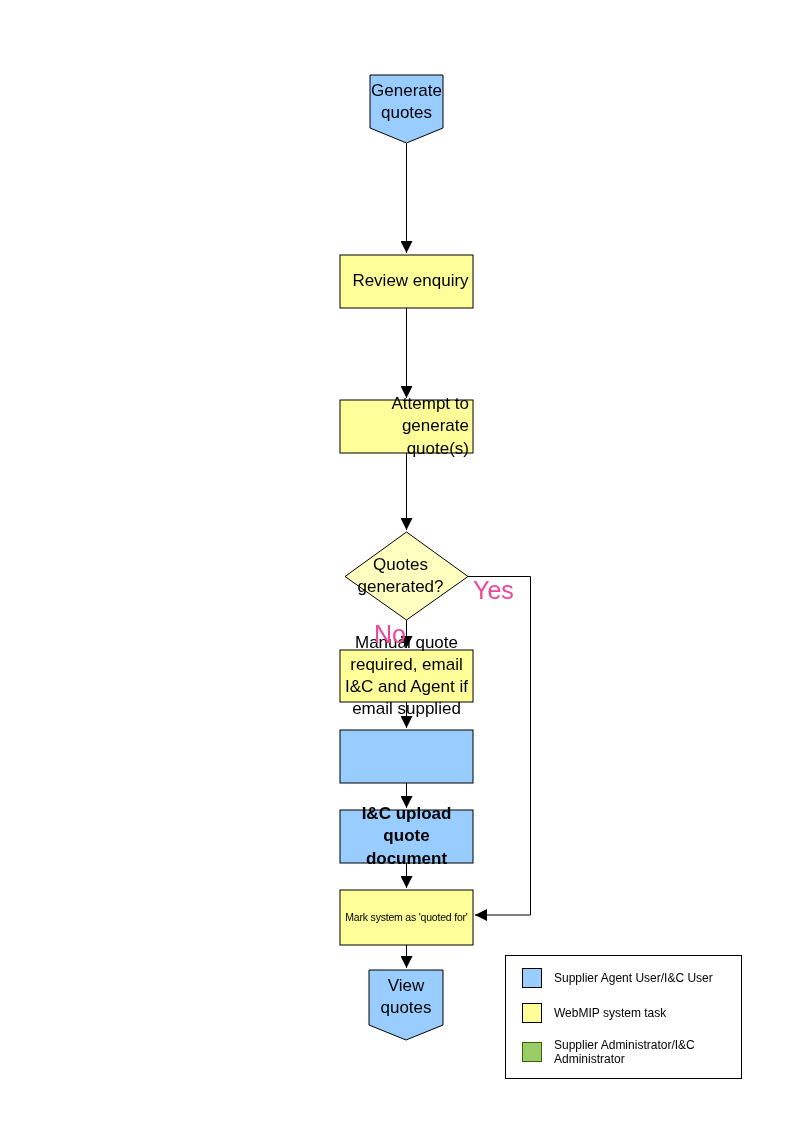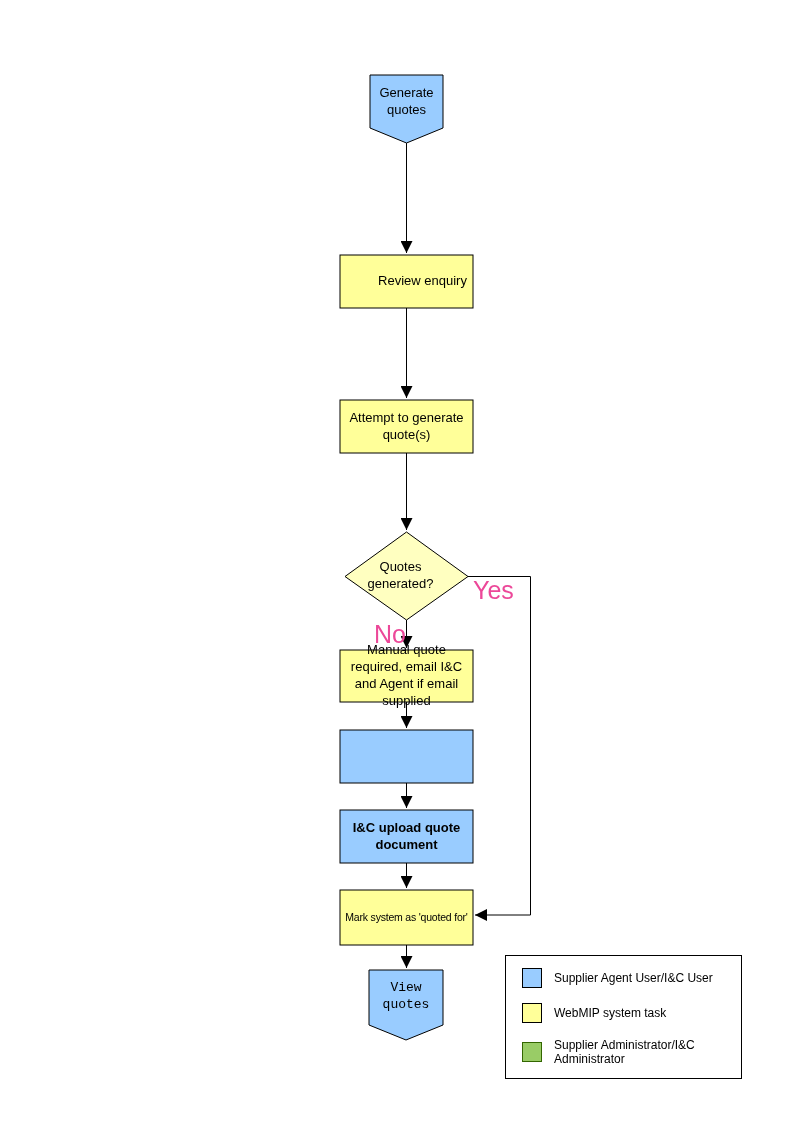--- a/index.html
+++ b/index.html
@@ -12,21 +12,21 @@
     color: #000;
     overflow: hidden;
   }
   .canvas > svg { position: absolute; left: 0; top: 0; }
   .node-label {
     position: absolute;
     display: flex;
     align-items: center;
     justify-content: center;
     text-align: center;
-    font-size: 13px;
+    font-size: 17px;
     line-height: 1.3;
     color: #000;
   }
   .node-label.tight { font-size: 10.5px; white-space: nowrap; letter-spacing: -0.2px; }
   .branch-label {
     position: absolute;
     font-size: 25px;
     line-height: 1;
     color: #ec4899;
     background: transparent;
@@ -90,34 +90,34 @@
       <rect x="340" y="650" width="133" height="52" style="fill: rgb(255, 255, 153);"></rect>
       <rect x="340" y="730" width="133" height="53" style="fill: rgb(153, 204, 255);"></rect>
       <rect x="340" y="810" width="133" height="53" style="fill: rgb(153, 204, 255);"></rect>
       <rect x="340" y="890" width="133" height="55" style="fill: rgb(255, 255, 153);"></rect>
       <polygon points="369,970 443,970 443,1025 406,1040 369,1025" style="fill: rgb(153, 204, 255);"></polygon>
     </g>
   </svg>
 
   <div class="node-label" style="left:370px; top:77px; width:73px; height:50px;">Generate quotes</div>
 
-  <div class="node-label" style="left:356px; top:255px; width:133px; height:53px;">Review enquiry</div>
+  <div class="node-label" style="left:344px; top:255px; width:133px; height:53px;">Review enquiry</div>
 
-  <div class="node-label" style="left:344px; top:400px; width:125px; height:53px;">Attempt to generate quote(s)</div>
+  <div class="node-label" style="left:344px; top:400px; width:125px; height:53px;text-align:right;">Attempt to generate quote(s)</div>
 
   <div class="node-label" style="left:360px; top:552px; width:81px; height:48px;">Quotes generated?</div>
 
   <div class="node-label" style="left:344px; top:650px; width:125px; height:52px;">Manual quote required, email I&amp;C and Agent if email supplied</div>
 
 
   <div class="node-label" style="left:344px; top:810px; width:125px; height:53px;font-weight:bold;">I&amp;C upload quote document</div>
 
   <div class="node-label tight" style="left:340px; top:890px; width:133px; height:55px;">Mark system as 'quoted for'</div>
 
-  <div class="node-label" style="left:369px; top:972px; width:74px; height:50px;font-family:Liberation Mono, monospace;">View quotes</div>
+  <div class="node-label" style="left:369px; top:972px; width:74px; height:50px;">View quotes</div>
 
   <div class="branch-label" style="left:473px; top:578px;">Yes</div>
 
   <div class="branch-label" style="left:374px; top:622px;">No</div>
 
   <div class="legend">
     <div class="legend-row">
       <span class="legend-swatch" style="background-color: rgb(153, 204, 255);"></span>
       <span class="legend-label">Supplier Agent User/I&amp;C User</span>
     </div>

